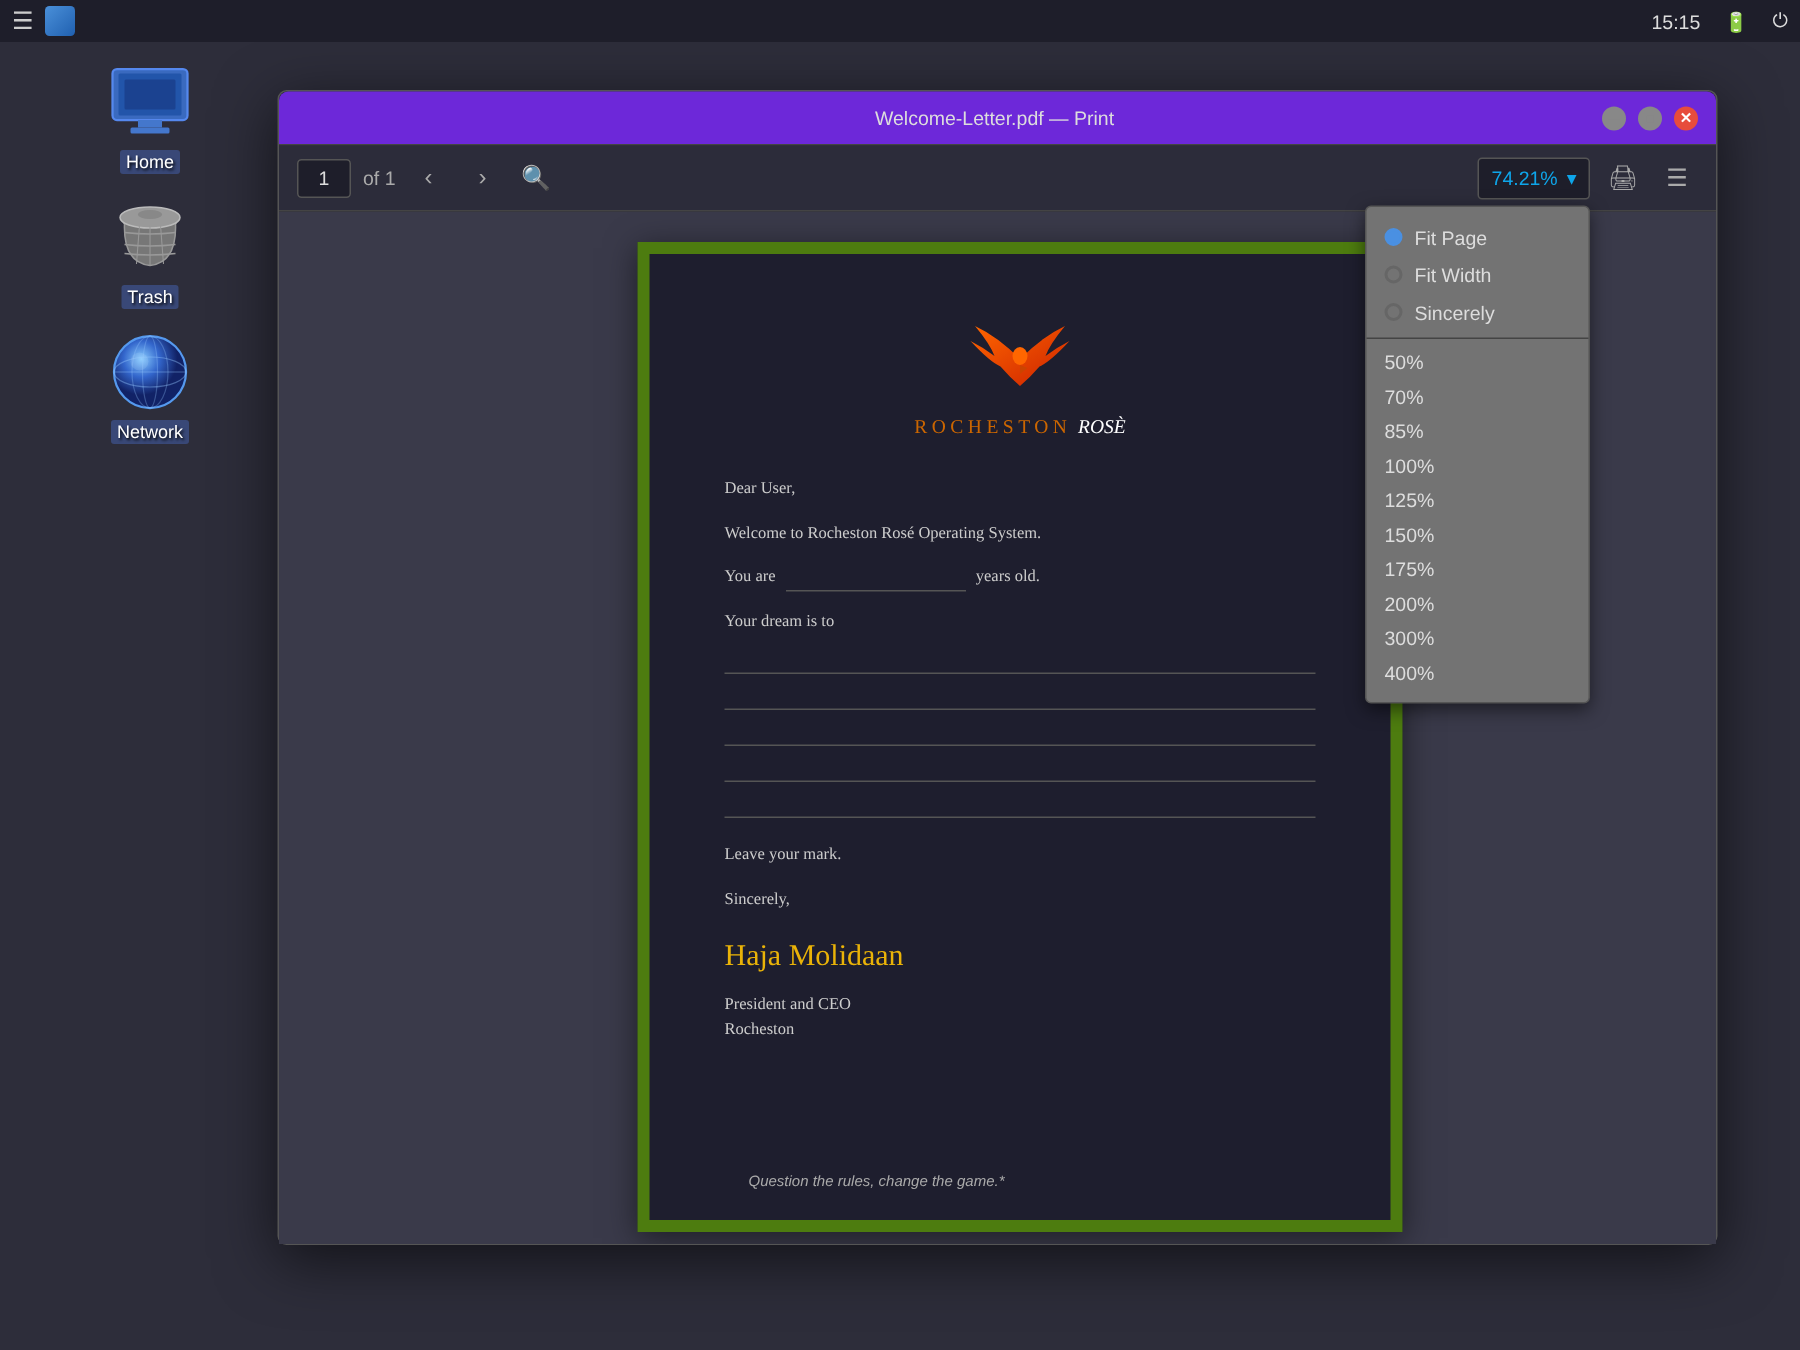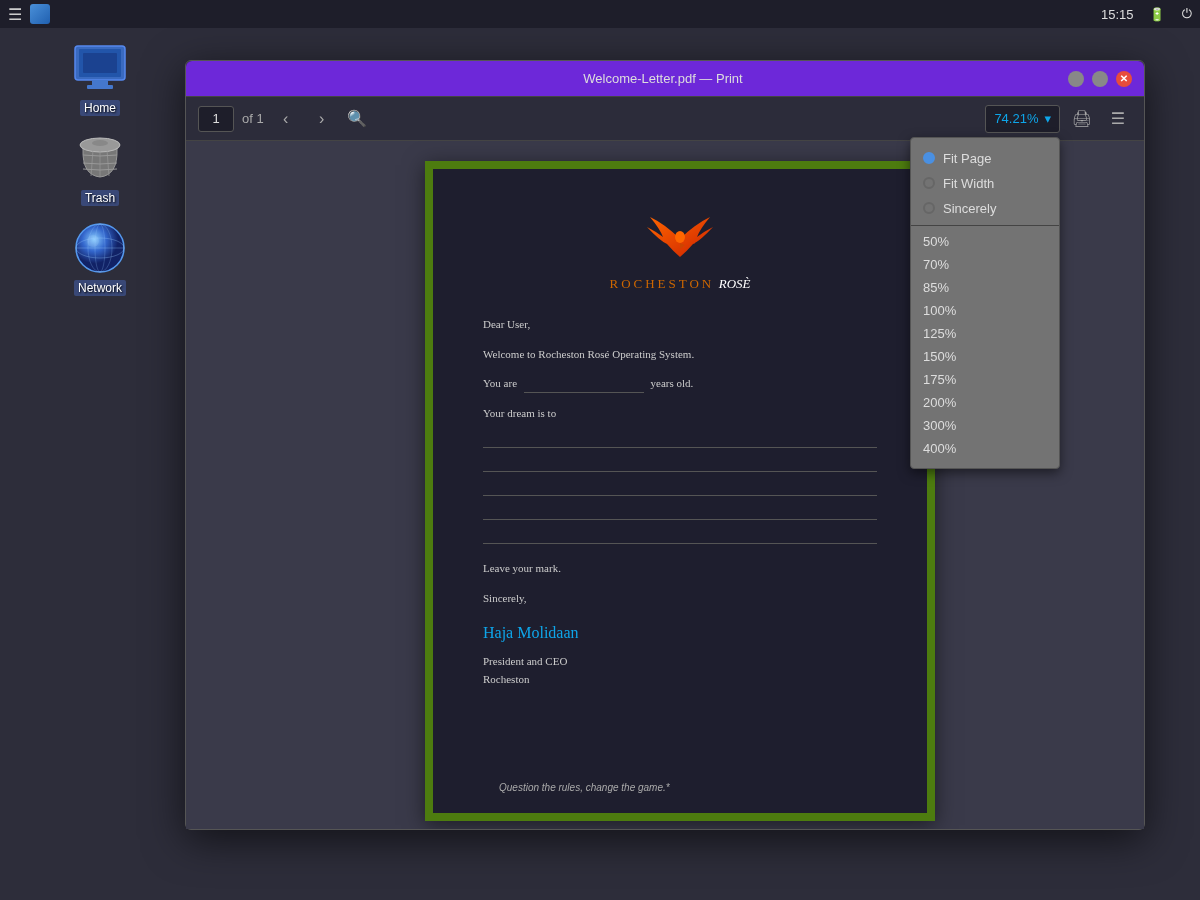--- a/index.html
+++ b/index.html
@@ -296,22 +296,22 @@
       width: 120px;
       border-bottom: 1px solid #555;
       vertical-align: bottom;
       margin: 0 4px;
     }
     .pdf-paragraph {
       margin-bottom: 12px;
     }
     .pdf-signature {
       font-family: 'Brush Script MT', cursive;
-      font-size: 16px;
-      color: #0ea5e9;
+      font-size: 20px;
+      color: #eab308;
       margin: 8px 0;
     }
     .pdf-footer {
       position: absolute;
       bottom: 20px;
       left: 66px;
       font-style: italic;
       font-size: 10px;
       color: #aaa;
     }

